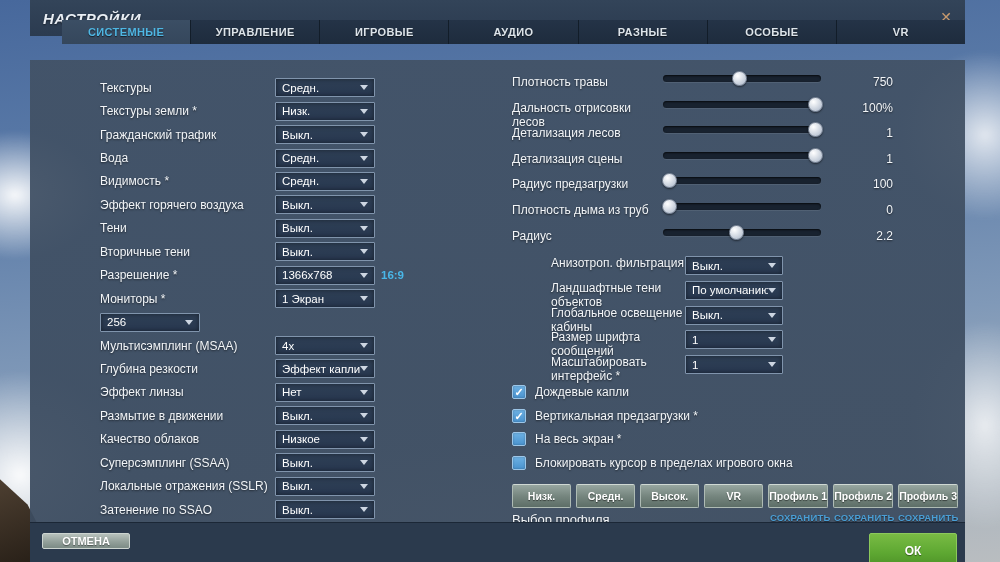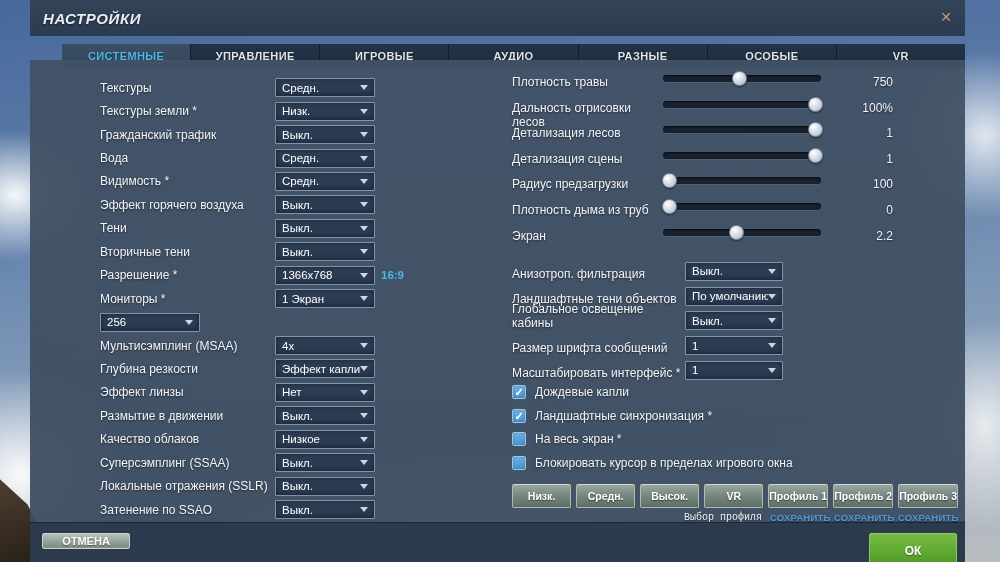--- a/index.html
+++ b/index.html
@@ -15,21 +15,21 @@
   #panel { position:absolute; left:30px; top:0; width:935px; height:562px; }
 
   #titlebar { position:absolute; left:0; top:0; right:0; height:36px;
               background:linear-gradient(180deg,#334459,#2b3b50);
               display:flex; align-items:center; }
   #title { font-size:15px; font-weight:bold; font-style:italic; color:#e9eef4;
            letter-spacing:.6px; padding-left:13px; text-shadow:0 1px 2px rgba(0,0,0,.5); }
   #close { position:absolute; right:10px; top:8px; width:18px; height:18px;
            color:#c89a6e; font-size:14px; line-height:18px; text-align:center; cursor:pointer; }
 
-  #tabbar { position:absolute; left:0; top:44px; right:0; height:24px; display:flex;margin-left:32px; }
+  #tabbar { position:absolute; left:0; top:20px; right:0; height:24px; display:flex;margin-left:32px; }
   .tab { flex:1; background:linear-gradient(180deg,#243347,#1e2c3d);
          border-right:1px solid #121d29; display:flex; align-items:center; justify-content:center;
          font-size:11px; font-weight:bold; color:#dde4ea; letter-spacing:.4px; cursor:pointer;
          text-shadow:0 1px 1px rgba(0,0,0,.6); }
   .tab:last-child { border-right:none; }
   .tab.active { background:linear-gradient(180deg,#3b4e64,#35475c); color:var(--accent); }
 
   #body { position:absolute; left:0; top:60px; right:0; height:462px;
           background:linear-gradient(180deg, rgba(66,82,102,.94), rgba(60,76,96,.94)); }
 
@@ -50,39 +50,39 @@
   #sliders { position:absolute; left:482px; top:15px; width:381px; }
   .sl-row { height:25.6px; display:flex; align-items:flex-start; }
   .sl-track { position:relative; width:158px; height:7px; background:#18222f; border-radius:4px;
               box-shadow:inset 0 1px 2px rgba(0,0,0,.7), 0 1px 0 rgba(255,255,255,.08); cursor:pointer; }
   .sl-handle { position:absolute; top:-4px; width:15px; height:15px; border-radius:50%;
                background:radial-gradient(circle at 35% 30%, #ffffff, #c2cbd8 70%, #9aa5b5);
                border:1px solid #7f8a9b; box-shadow:0 1px 2px rgba(0,0,0,.5); margin-left:-7px; }
   .sl-value { width:72px; text-align:right; font-size:12px; color:#f2f5f8; text-shadow:0 1px 2px rgba(0,0,0,.55); }
 
   #right-drops { position:absolute; left:482px; top:196px; width:381px; }
-  .rd-row { height:24.8px; display:flex; align-items:flex-end; }
+  .rd-row { height:24.8px; display:flex; align-items:flex-start;margin-left:39px; }
   .rd-row .dropdown { width:98px; margin-right:110px; }
 
   #checks { position:absolute; left:482px; top:320px; width:420px; }
   .chk-row { height:23.8px; display:flex; align-items:center; cursor:pointer; }
   .chk-box { width:14px; height:14px; border-radius:2px; margin-right:9px;
              background:linear-gradient(180deg,#6db1e4,#4a93cf);
              border:1px solid #9cc6e8; box-shadow:inset 0 0 2px rgba(0,0,0,.3);
              color:#ffffff; font-size:11px; line-height:13px; text-align:center; font-weight:bold; }
   .chk-label { font-size:12px; color:#f2f5f8; text-shadow:0 1px 2px rgba(0,0,0,.55); }
 
   #profile-btns { position:absolute; left:482px; top:424px; width:446px; display:flex; gap:5px; }
   .pbtn { flex:1; height:24px; border-radius:2px; cursor:pointer;
           background:linear-gradient(180deg,#97a6a0 0%,#76867f 50%,#5d6e67 100%);
           border:1px solid #aebbb4; border-top-color:#cfd8d3;
           color:#ffffff; font-size:10.5px; font-weight:bold; text-shadow:0 1px 1px rgba(0,0,0,.5);
           display:flex; align-items:center; justify-content:center; white-space:nowrap; }
-  #profile-caption { position:absolute; left:482px; top:452px; width:250px; text-align:right;
-                     font-size:10px; color:#f2f5f8; text-shadow:0 1px 2px rgba(0,0,0,.55);font-family:Liberation Mono, monospace; }
+  #profile-caption { position:absolute; left:482px; top:452px; width:250px; text-align:left;
+                     font-size:13px; color:#f2f5f8; text-shadow:0 1px 2px rgba(0,0,0,.55); }
   .save-link { position:absolute; top:452px; width:60px; text-align:center;
                font-size:9.5px; font-weight:bold; color:var(--save); cursor:pointer;
                text-shadow:0 1px 1px rgba(0,0,0,.5); letter-spacing:.2px; }
 
   #footer { position:absolute; left:0; top:522px; right:0; height:40px;
             background:#2b3a4d; border-top:1px solid #1b2736; }
   #cancel-btn { position:absolute; left:12px; top:10px; width:88px; height:16px; border-radius:2px;
                 background:linear-gradient(180deg,#b7c1bc 0%,#93a09a 55%,#7c8b85 100%);
                 border:1px solid #ccd4d0; color:#ffffff; font-size:11px; font-weight:bold;
                 text-shadow:0 1px 1px rgba(0,0,0,.45); display:flex; align-items:center; justify-content:center; cursor:pointer; }
@@ -290,21 +290,21 @@
           <span class="sl-value">100</span>
         </div>
         <div class="sl-row">
           <span class="sl-label">Плотность дыма из труб</span>
           <div class="sl-track">
             <div class="sl-handle" style="left: 4%;"></div>
           </div>
           <span class="sl-value">0</span>
         </div>
         <div class="sl-row">
-          <span class="sl-label">Экран</span>
+          <span class="sl-label">Радиус</span>
           <div class="sl-track">
             <div class="sl-handle" style="left: 46%;"></div>
           </div>
           <span class="sl-value">2.2</span>
         </div>
       </div>
     <div id="right-drops">
         <div class="rd-row">
           <span class="rd-label">Анизотроп. фильтрация</span>
           <div class="dropdown">
@@ -341,21 +341,21 @@
           </div>
         </div>
       </div>
     <div id="checks">
         <div class="chk-row">
           <div class="chk-box">✓</div>
           <span class="chk-label">Дождевые капли</span>
         </div>
         <div class="chk-row">
           <div class="chk-box">✓</div>
-          <span class="chk-label">Ландшафтные синхронизация *</span>
+          <span class="chk-label">Вертикальная предзагрузки *</span>
         </div>
         <div class="chk-row">
           <div class="chk-box"></div>
           <span class="chk-label">На весь экран *</span>
         </div>
         <div class="chk-row">
           <div class="chk-box"></div>
           <span class="chk-label">Блокировать курсор в пределах игрового окна</span>
         </div>
       </div>

